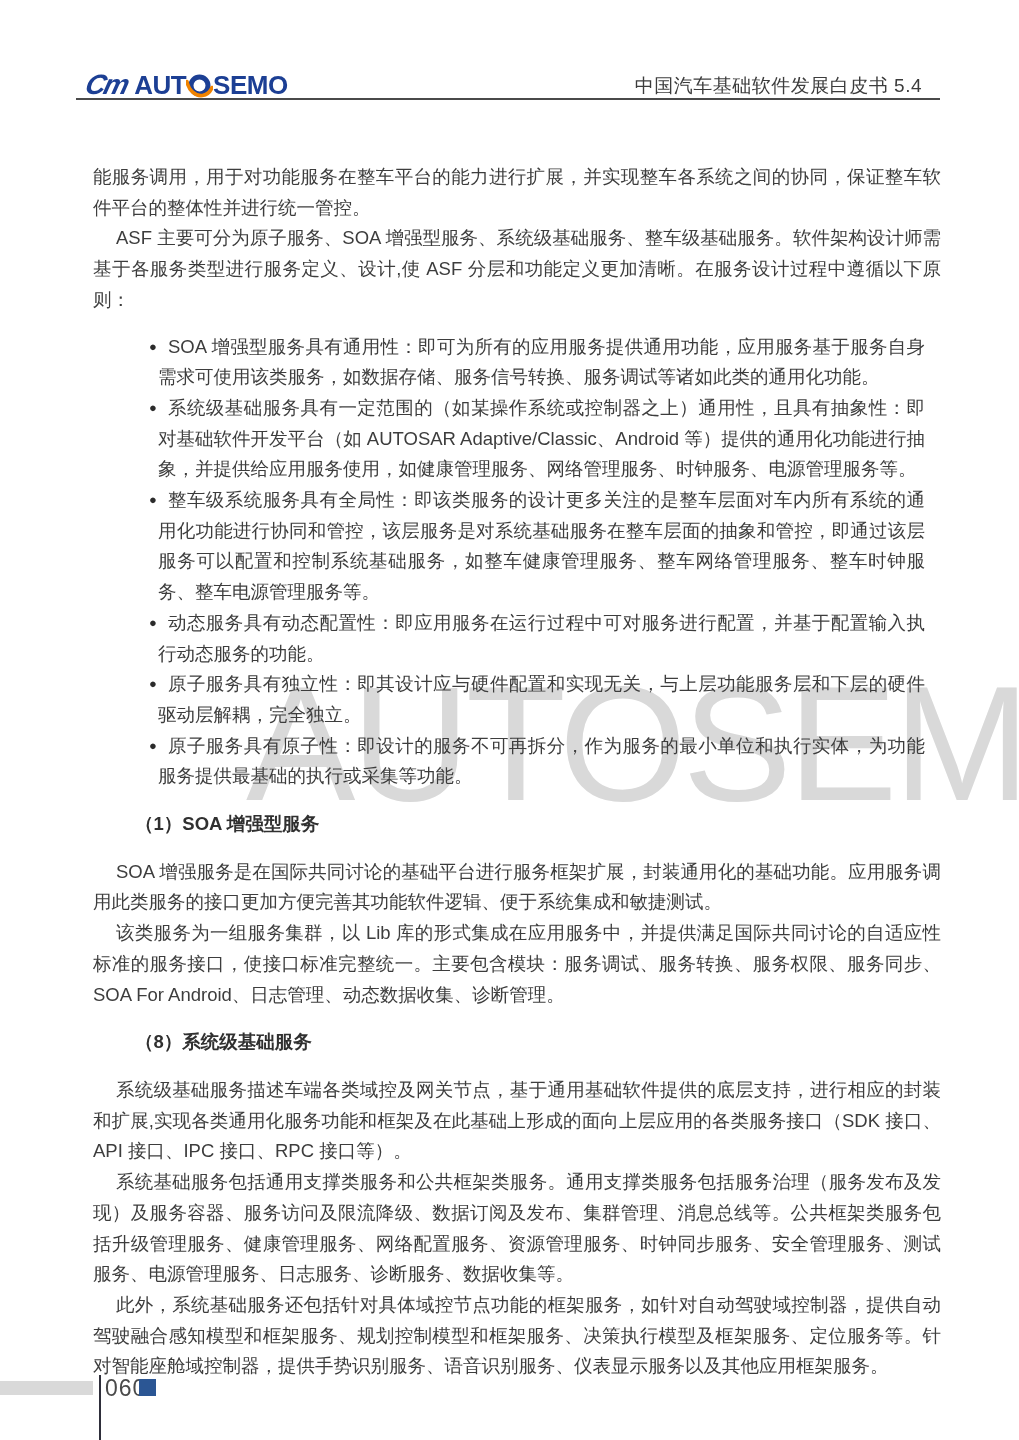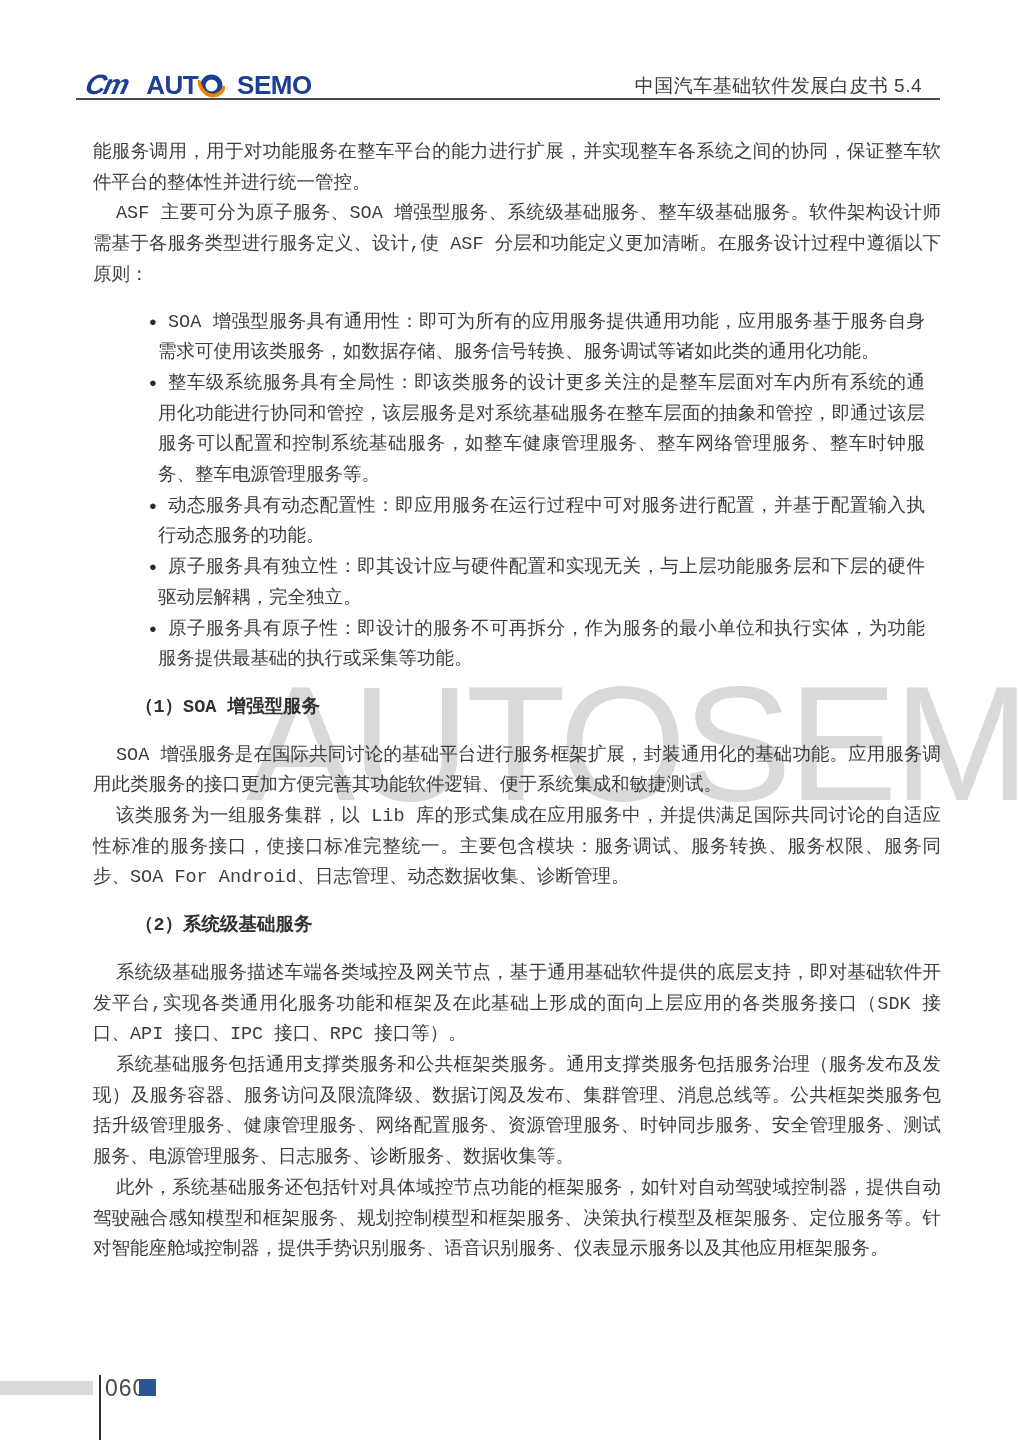--- a/index.html
+++ b/index.html
@@ -20,40 +20,40 @@
   .logo {
     position:absolute; left:86px; top:70px; height:30px;
     display:flex; align-items:center;
     color:#1c3f94; font-weight:800; letter-spacing:-0.5px;
     white-space:nowrap;
   }
   .logo .cm {
     display:inline-block; font-size:28px; font-style:italic;
     transform:skewX(-14deg); margin-right:7px; letter-spacing:-2px;
   }
-  .logo .word { font-size:26px;margin-left:12px; }
+  .logo .word { font-size:26px; }
   .logo svg { display:block; margin:2px 0 0 0; }
   .doc-title {
     position:absolute; top:73px; right:97px;
     font-size:19px; color:#3c3c3c; letter-spacing:0.5px;
   }
 
   
   .watermark {
     position:absolute; left:246px; top:662px;
     font-size:164px; line-height:1; color:#d9d9d9;
     letter-spacing:-4px; white-space:nowrap;
     z-index:0; user-select:none;
   }
 
   
   .main {
-    position:absolute; left:93px; top:138px; width:848px;
+    position:absolute; left:93px; top:162px; width:848px;
     font-size:18.5px; line-height:30.7px; color:#3d3d3d;
-    text-align:justify; z-index:1;font-family:Liberation Mono, monospace;
+    text-align:justify; z-index:1;
   }
   .main p { margin:0; text-indent:23px; }
   .main p.cont { text-indent:0; }
   .main ul { margin:16px; padding:0; list-style:none; }
   .main li { position:relative; padding-left:49px; text-indent:10px; }
   .main li::before {
     content:"●"; position:absolute; left:40px; top:0;
     font-size:13px; text-indent:0; color:#2b2b2b;
   }
   .main h3 {
@@ -98,30 +98,31 @@
   <div class="doc-title">中国汽车基础软件发展白皮书 5.4</div>
   <div class="header-rule"></div>
 
   <div class="watermark">AUTOSEMO</div>
 
   <div class="main">
     <p class="cont">能服务调用，用于对功能服务在整车平台的能力进行扩展，并实现整车各系统之间的协同，保证整车软件平台的整体性并进行统一管控。</p>
     <p>ASF 主要可分为原子服务、SOA 增强型服务、系统级基础服务、整车级基础服务。软件架构设计师需基于各服务类型进行服务定义、设计,使 ASF 分层和功能定义更加清晰。在服务设计过程中遵循以下原则：</p>
     <ul>
       <li>SOA 增强型服务具有通用性：即可为所有的应用服务提供通用功能，应用服务基于服务自身需求可使用该类服务，如数据存储、服务信号转换、服务调试等诸如此类的通用化功能。</li>
+      <li>系统级基础服务具有一定范围的（如某操作系统或控制器之上）通用性，且具有抽象性：即对基础软件开发平台（如 AUTOSAR Adaptive/Classic、Android 等）提供的通用化功能进行抽象，并提供给应用服务使用，如健康管理服务、网络管理服务、时钟服务、电源管理服务等。</li>
       <li>整车级系统服务具有全局性：即该类服务的设计更多关注的是整车层面对车内所有系统的通用化功能进行协同和管控，该层服务是对系统基础服务在整车层面的抽象和管控，即通过该层服务可以配置和控制系统基础服务，如整车健康管理服务、整车网络管理服务、整车时钟服务、整车电源管理服务等。</li>
       <li>动态服务具有动态配置性：即应用服务在运行过程中可对服务进行配置，并基于配置输入执行动态服务的功能。</li>
       <li>原子服务具有独立性：即其设计应与硬件配置和实现无关，与上层功能服务层和下层的硬件驱动层解耦，完全独立。</li>
       <li>原子服务具有原子性：即设计的服务不可再拆分，作为服务的最小单位和执行实体，为功能服务提供最基础的执行或采集等功能。</li>
     </ul>
     <h3>（1）SOA 增强型服务</h3>
     <p>SOA 增强服务是在国际共同讨论的基础平台进行服务框架扩展，封装通用化的基础功能。应用服务调用此类服务的接口更加方便完善其功能软件逻辑、便于系统集成和敏捷测试。</p>
     <p>该类服务为一组服务集群，以 Lib 库的形式集成在应用服务中，并提供满足国际共同讨论的自适应性标准的服务接口，使接口标准完整统一。主要包含模块：服务调试、服务转换、服务权限、服务同步、SOA For Android、日志管理、动态数据收集、诊断管理。</p>
-    <h3>（2）系统级基础服务</h3>
-    <p>系统级基础服务描述车端各类域控及网关节点，基于通用基础软件提供的底层支持，即对基础软件开发平台,实现各类通用化服务功能和框架及在此基础上形成的面向上层应用的各类服务接口（SDK 接口、API 接口、IPC 接口、RPC 接口等）。</p>
+    <h3>（8）系统级基础服务</h3>
+    <p>系统级基础服务描述车端各类域控及网关节点，基于通用基础软件提供的底层支持，进行相应的封装和扩展,实现各类通用化服务功能和框架及在此基础上形成的面向上层应用的各类服务接口（SDK 接口、API 接口、IPC 接口、RPC 接口等）。</p>
     <p>系统基础服务包括通用支撑类服务和公共框架类服务。通用支撑类服务包括服务治理（服务发布及发现）及服务容器、服务访问及限流降级、数据订阅及发布、集群管理、消息总线等。公共框架类服务包括升级管理服务、健康管理服务、网络配置服务、资源管理服务、时钟同步服务、安全管理服务、测试服务、电源管理服务、日志服务、诊断服务、数据收集等。</p>
     <p>此外，系统基础服务还包括针对具体域控节点功能的框架服务，如针对自动驾驶域控制器，提供自动驾驶融合感知模型和框架服务、规划控制模型和框架服务、决策执行模型及框架服务、定位服务等。针对智能座舱域控制器，提供手势识别服务、语音识别服务、仪表显示服务以及其他应用框架服务。</p>
   </div>
 
   <div class="footer-bar"></div>
   <div class="footer-vline"></div>
   <div class="page-number">060</div>
   <div class="footer-square"></div>
 
 </div>

